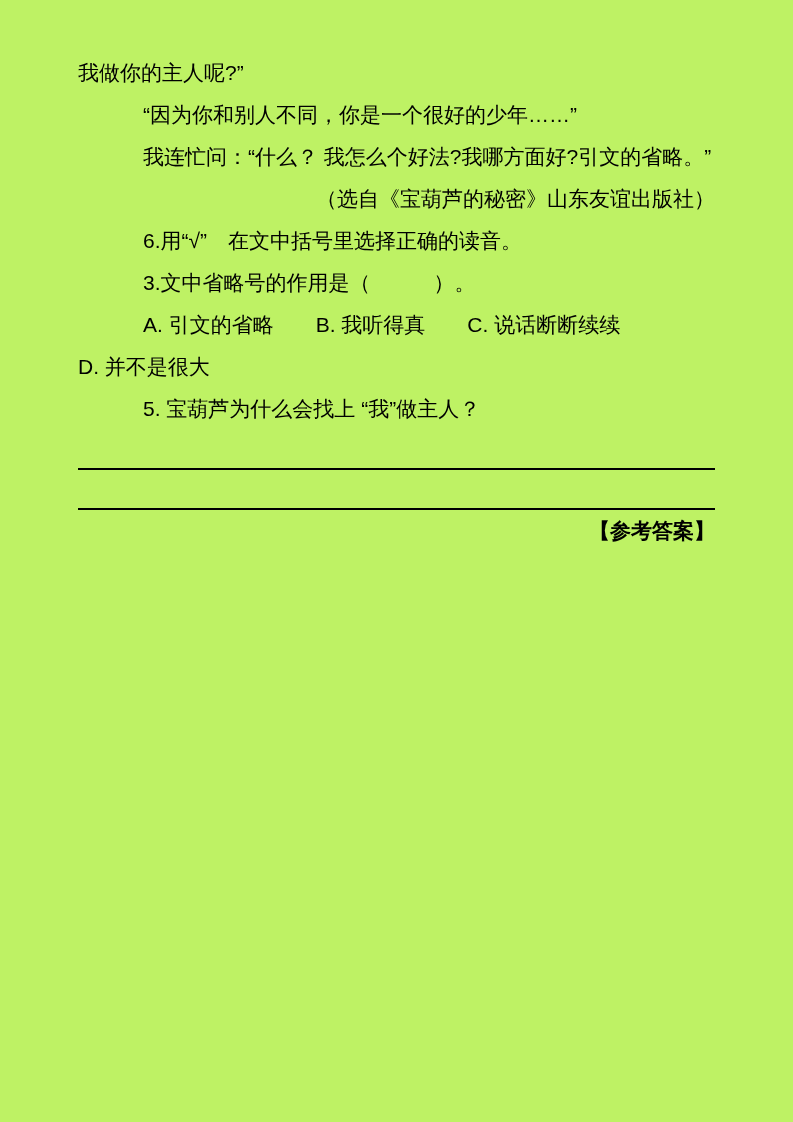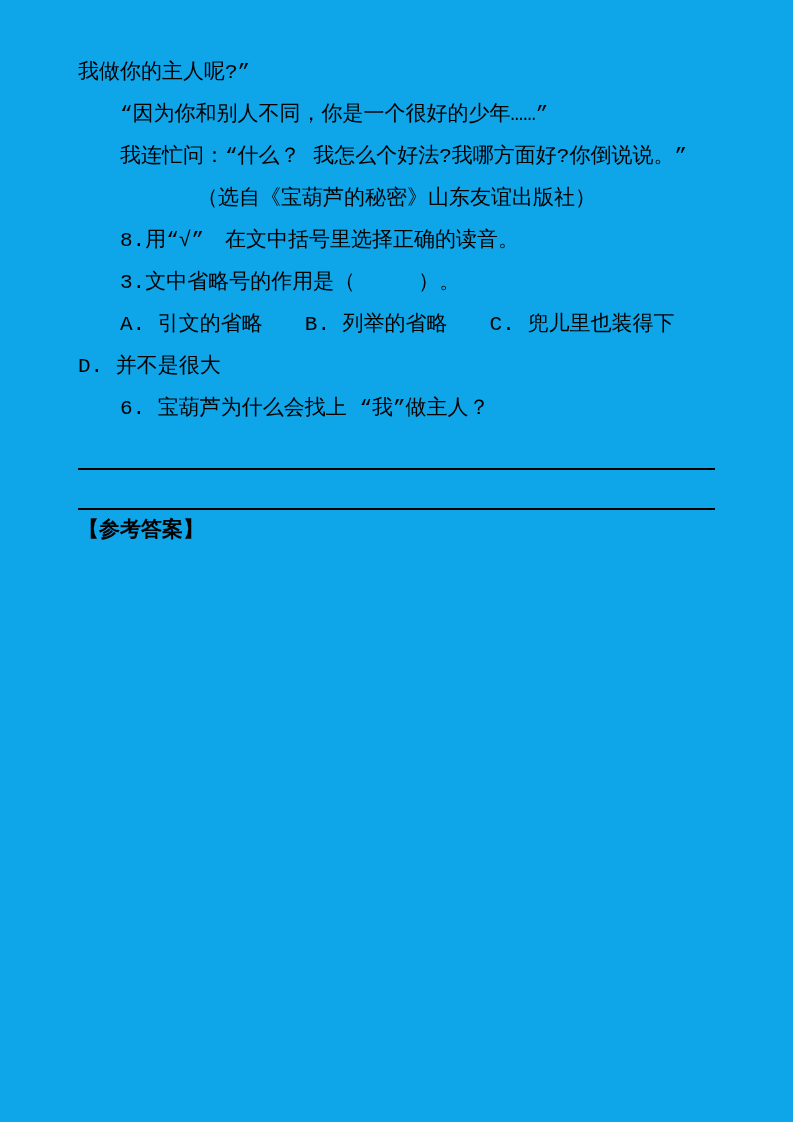--- a/index.html
+++ b/index.html
@@ -2,31 +2,31 @@
 <html><head>
 <meta charset="utf-8">
 <style>
   * { box-sizing: border-box; }
   html, body { margin: 0; padding: 0; background: #ffffff; }
   .page {
     position: relative;
     width: 793px;
     height: 1122px;
     margin: 0 auto;
-    background: #0ea5e9;
+    background: #bef264;
     color: #000000;
-    font-family: Liberation Mono, monospace;
+    font-family: Liberation Sans, sans-serif;
     font-size: 21px;
     line-height: 42px;
     padding: 52px 78px 24px 78px;
     overflow: hidden;
   }
   p.para { margin: 0; }
-  p.indent { text-indent: 2em; }
-  p.align-right { text-align: center; }
+  p.indent { text-indent: 2em; margin-left: 23px; }
+  p.align-right { text-align: right; }
   .blank {
     display: inline-block;
     border-bottom: 1px solid #000;
     height: 1.05em;
     vertical-align: -3px;
   }
   .wavy-wrap {
     display: inline-block;
     vertical-align: -2px;
     line-height: 0;
@@ -34,35 +34,36 @@
   b, .bold { font-weight: bold; }
   .answer-line {
     border: none;
     border-top: 2px solid #000;
     height: 0;
     margin: 38px 0 0 0;
   }
   .answers-heading {
     font-weight: bold;
     margin-top: 42px;
+    text-align: right;
   }
 </style>
 </head>
 <body>
 
 <div class="page">
   <div id="body-paras">
       <p class="para">我做你的主人呢?”</p>
       <p class="para indent">“因为你和别人不同，你是一个很好的少年……”</p>
-      <p class="para indent">我连忙问：“什么？ 我怎么个好法?我哪方面好?你倒说说。”</p>
+      <p class="para indent">我连忙问：“什么？ 我怎么个好法?我哪方面好?引文的省略。”</p>
       <p class="para align-right">（选自《宝葫芦的秘密》山东友谊出版社）</p>
-      <p class="para indent">8.用“√”　在文中括号里选择正确的读音。</p>
+      <p class="para indent">6.用“√”　在文中括号里选择正确的读音。</p>
       <p class="para indent">3.文中省略号的作用是（　　　）。</p>
-      <p class="para indent">A. 引文的省略　　B. 列举的省略　　C. 兜儿里也装得下</p>
+      <p class="para indent">A. 引文的省略　　B. 我听得真　　C. 说话断断续续</p>
       <p class="para">D. 并不是很大</p>
-      <p class="para indent">6. 宝葫芦为什么会找上 “我”做主人？</p>
+      <p class="para indent">5. 宝葫芦为什么会找上 “我”做主人？</p>
     </div>
   <div id="answer-lines">
       <div class="answer-line"></div>
       <div class="answer-line"></div>
     </div>
   <p class="para answers-heading">【参考答案】</p>
 </div>
 
 </body></html>

